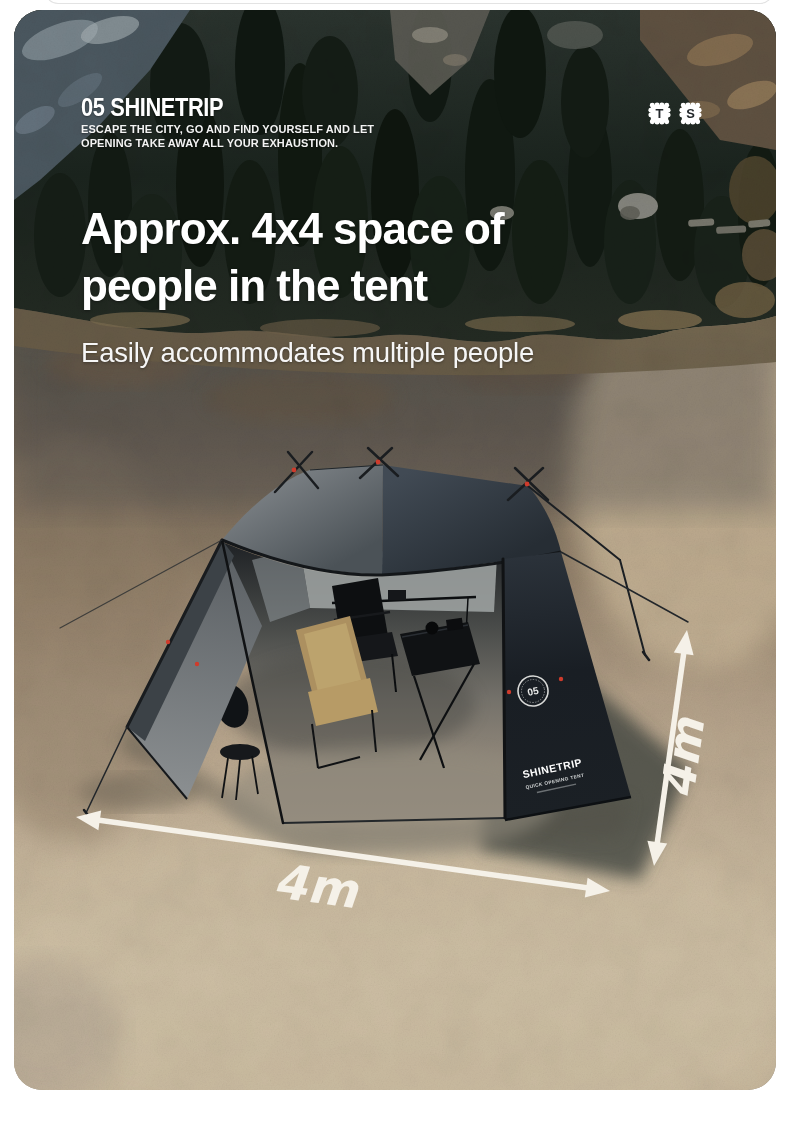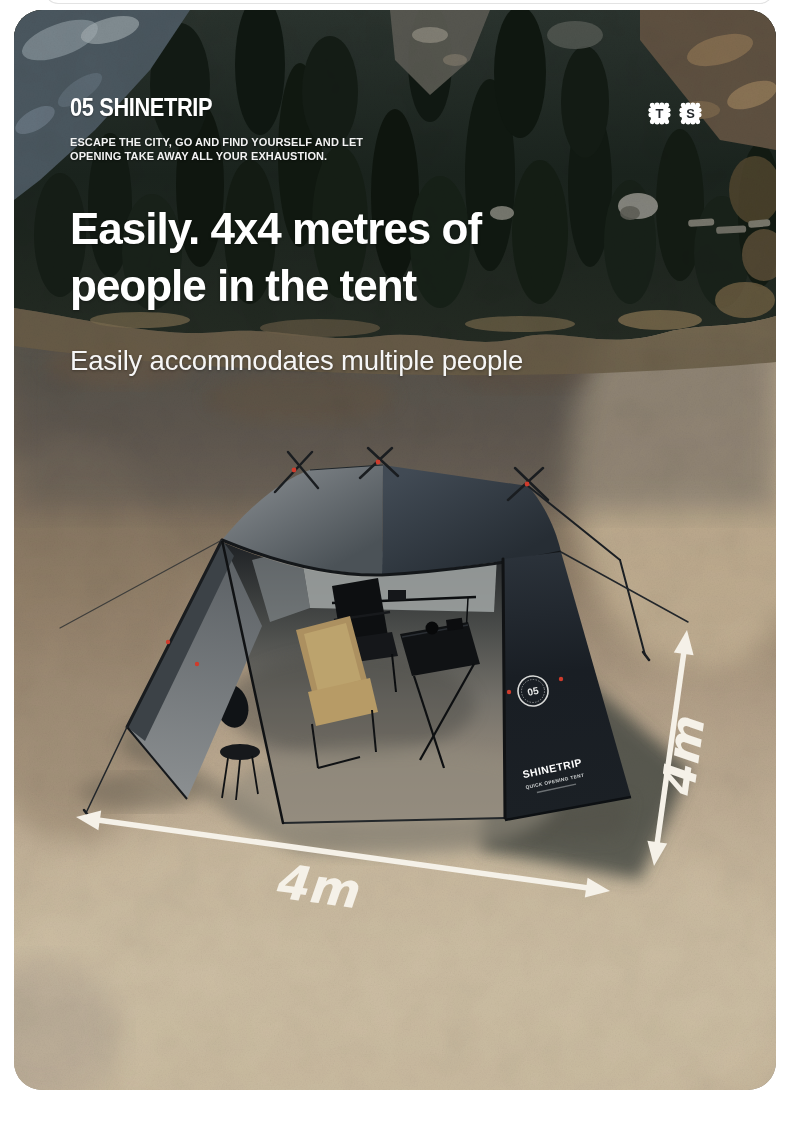--- a/index.html
+++ b/index.html
@@ -13,42 +13,42 @@
   .prev-card-edge{
     position:absolute;left:45px;top:-9px;width:726px;height:12px;
     border:1.5px solid #e3e3e3;border-top:none;border-radius:0 0 13px 13px;
     background:transparent;
   }
   .photo-card{
     position:absolute;left:14px;top:10px;width:762px;height:1080px;
     border-radius:28px;overflow:hidden;background:#8d8373;
   }
   .scene{position:absolute;left:0;top:0;width:762px;height:1080px;display:block;}
-  .overlay{position:absolute;inset:0;pointer-events:none;}
+  .overlay{position:absolute;inset:0;pointer-events:none;margin-left:11px;}
   .logo{
     position:absolute;left:56px;top:84px;color:#ffffff;
     font-size:26px;font-weight:800;letter-spacing:-0.5px;line-height:1;
     transform:scaleX(0.84);transform-origin:left top;white-space:nowrap;
     text-shadow:0 1px 2px rgba(0,0,0,.35);
   }
   .logo .num{margin-right:7px;}
   .tagline{
-    position:absolute;left:56px;top:125px;color:#f3f3f3;
+    position:absolute;left:56px;top:112px;color:#f3f3f3;
     font-size:11px;font-weight:600;line-height:14px;letter-spacing:.1px;
     text-shadow:0 1px 2px rgba(0,0,0,.4);
   }
   .badges{position:absolute;top:92px;right:74px;display:flex;gap:8px;}
   .stamp{width:23px;height:23px;display:block;}
   .headline{
     position:absolute;left:56px;top:190px;color:#ffffff;
     font-size:44px;font-weight:700;line-height:57px;letter-spacing:-1px;
     text-shadow:0 1px 3px rgba(0,0,0,.35);white-space:nowrap;
   }
   .subtitle{
-    position:absolute;left:56px;top:334px;color:#f6f6f6;
+    position:absolute;left:56px;top:326px;color:#f6f6f6;
     font-size:27.5px;font-weight:400;line-height:34px;letter-spacing:-0.2px;
     text-shadow:0 1px 3px rgba(0,0,0,.35);white-space:nowrap;
   }
 </style>
 </head>
 <body>
 
 <div class="page">
 
   <div class="prev-card-edge"></div>
@@ -381,20 +381,20 @@
               <circle cx="19.5" cy="20.5" r="2.6"></circle>
             <circle cx="3" cy="8.5" r="2.6"></circle>
               <circle cx="3" cy="13.5" r="2.6"></circle>
             <circle cx="21" cy="8.5" r="2.6"></circle>
               <circle cx="21" cy="13.5" r="2.6"></circle>
           </g>
           <text x="12" y="16.8" text-anchor="middle" font-size="13.5" font-weight="800" fill="#23282b">S</text>
         </svg>
       </div>
       <div class="headline">
-        <div>Easily. 4x4 metres of</div>
+        <div>Approx. 4x4 space of</div>
         <div>people in the tent</div>
       </div>
       <div class="subtitle">Easily accommodates multiple people</div>
     </div>
 
   </div>
 </div>
 
 </body></html>

